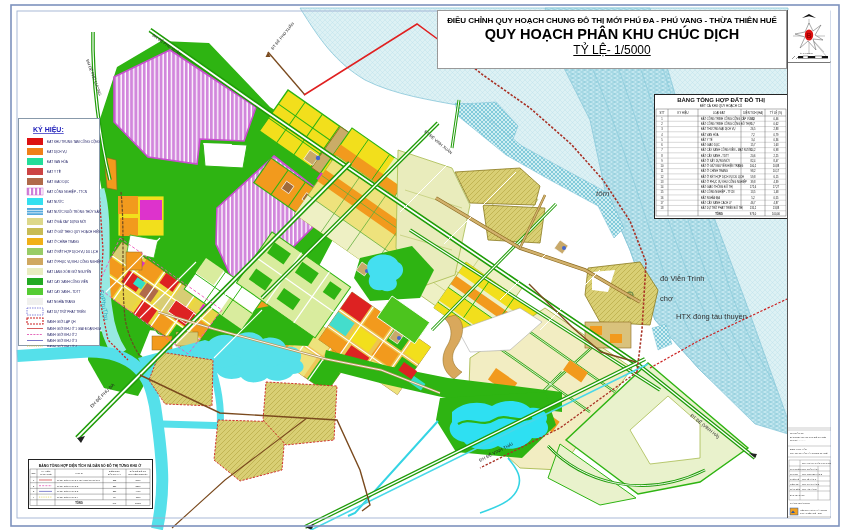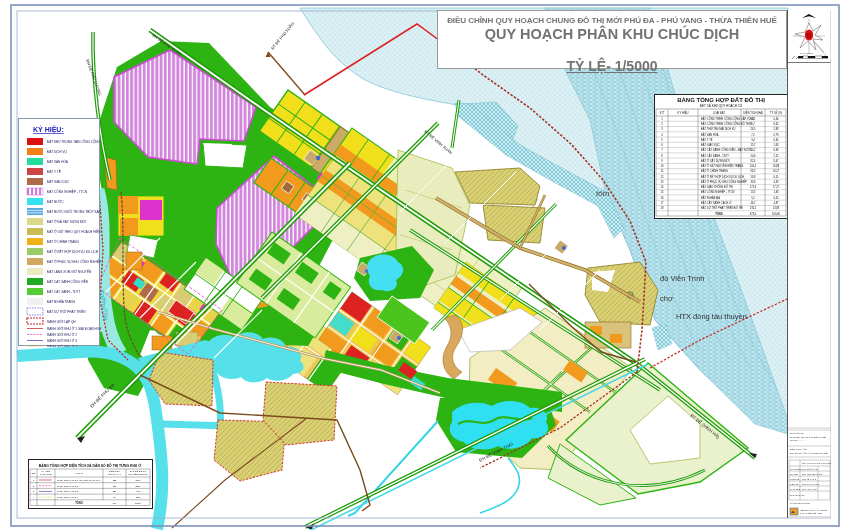--- a/index.html
+++ b/index.html
@@ -444,28 +444,28 @@
 <text x="690" y="416" font-size="4.5" transform="rotate(39 690 416)" fill="#222222">ĐT ĐẾ (VINH HÀ)</text>
 
 <text x="480" y="462" font-size="4.5" transform="rotate(-27 480 462)" fill="#222222">ĐH ĐẾ VINH THÁI</text>
 </g>
 
 <rect x="11" y="5" width="828" height="521" fill="none" stroke="#7d92bd" stroke-width="1.6"></rect>
 
 <rect x="17" y="11" width="813" height="507" fill="none" stroke="#9fb2d2" stroke-width="0.9"></rect>
 </svg>
 
-<div class="ov" style="left:437px;top:10px;width:350px;height:59px;background:#ffffff;border:1px solid #999999;text-align:center;color:#737373;">
+<div class="ov" style="left:437px;top:10px;width:350px;height:59px;background:#ffffff;border:1px solid #999999;text-align:center;color:#000000;">
 
   <div style="font-size:8.1px;font-weight:bold;margin-top:5px;white-space:nowrap;letter-spacing:-0.1px;">ĐIỀU CHỈNH QUY HOẠCH CHUNG ĐÔ THỊ MỚI PHÚ ĐA - PHÚ VANG - THỪA THIÊN HUẾ</div>
 
 
   <div style="font-size:14.5px;font-weight:bold;margin-top:1px;">QUY HOẠCH PHÂN KHU CHÚC DỊCH</div>
 
-  <div style="font-size:14px;font-weight:bold;text-decoration:underline;margin-top:16px;">TỶ LỆ- 1/5000</div>
+  <div style="font-size:12px;font-weight:normal;text-decoration:underline;margin-top:1px;">TỶ LỆ- 1/5000</div>
 </div>
 
 <div class="ov" style="left:788px;top:10px;width:42px;height:53px;background:#ffffff;border-bottom:1px solid #777;z-index:5;">
 <svg width="42" height="53" viewBox="0 0 42 53" xmlns="http://www.w3.org/2000/svg">
 
   <g stroke="#666666" stroke-width="0.4" fill="none">
     <path d="M21,9 L21,44"></path>
     <path d="M5,26 L37,26"></path>
     <path d="M21,26 L39,47 M21,26 L36,42"></path>
     <path d="M21,13 L25,21 L33,15 L27,25 L35,30 L25,29 L28,40 L20,31 L12,38 L17,27 L7,24 L17,22 Z" fill="#ffffff" stroke="#555555" stroke-width="0.5"></path>

